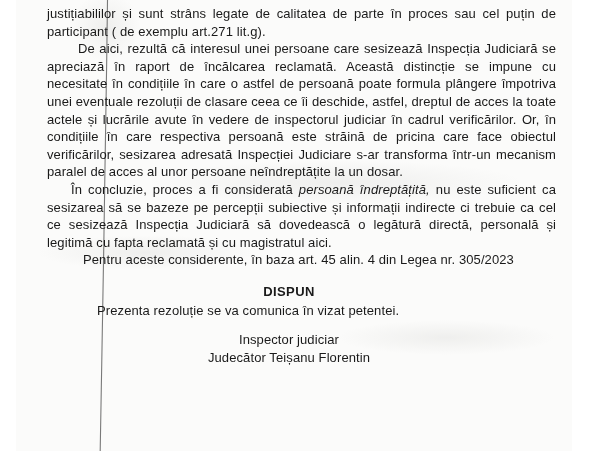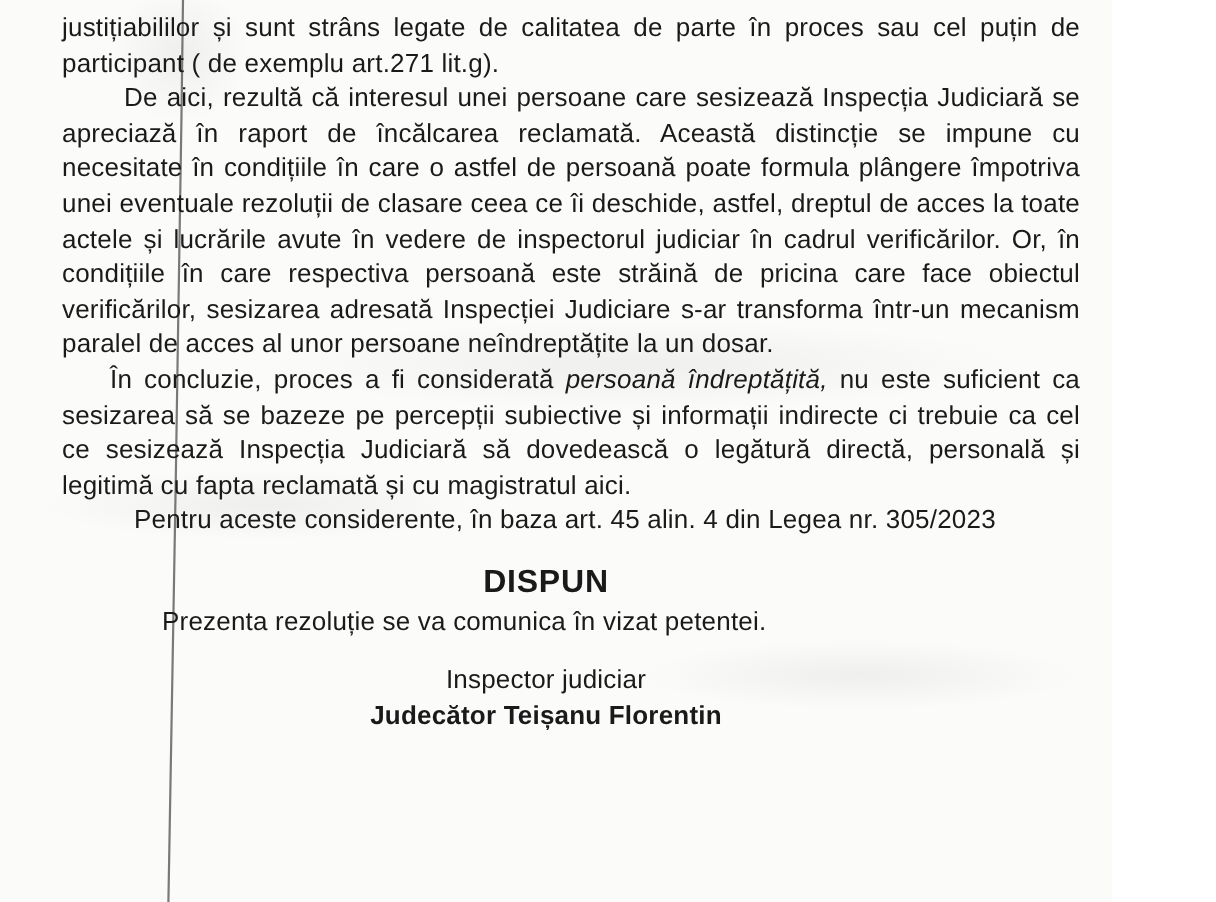--- a/index.html
+++ b/index.html
@@ -13,20 +13,21 @@
     width: 608px; height: 451px;
     background: #ffffff;
     font-family: "Liberation Sans", sans-serif;
   }
   .page {
     position: relative;
     width: 556px; height: 451px;
     background: var(--page_bg, #fbfbfa);
     overflow: hidden;
     color: var(--text_color, #1a1a1a);
+    margin-left: 16px;
   }
   
   .smudge {
     position: absolute;
     pointer-events: none;
     background: radial-gradient(ellipse at center, rgba(150,150,145,0.12) 0%, rgba(150,150,145,0.0) 70%);
   }
   .smudge.s1 { left: 55px; top: -8px; width: 70px; height: 70px; }
   .smudge.s2 { left: 130px; top: 160px; width: 380px; height: 45px; }
   .smudge.s3 { left: 20px; top: 235px; width: 220px; height: 35px; }
@@ -47,34 +48,34 @@
   .textcol p, .textcol h2 { margin: 0; }
   .just { text-align: justify; }
   .ind-sm { text-indent: 24px; }
   .ind-md { text-indent: 31px; }
   .ind-lg { text-indent: 36px; }
   .ind-xl { text-indent: 50px; }
   .it { font-style: italic; }
   .centered { text-align: center; padding-right: 25px; }
   .dispun {
     margin-top: 14px !important;
-    font-size: 16px;
+    font-size: 13px;
     font-weight: bold;
     letter-spacing: 0.4px;
   }
   .p-clasare {
     margin-top: 12px !important;
     line-height: 21px;
   }
   .p-comunicare { margin-top: 1px !important; }
   .sig {
     margin-top: 12px;
     line-height: 18px;
   }
-  .sig-name { font-weight: bold; }
+  .sig-name { font-weight: normal; }
 </style>
 </head>
 <body>
 
 <div class="page">
 
   <div class="smudge s1"></div>
   <div class="smudge s2"></div>
   <div class="smudge s3"></div>
   <div class="smudge s4"></div>

